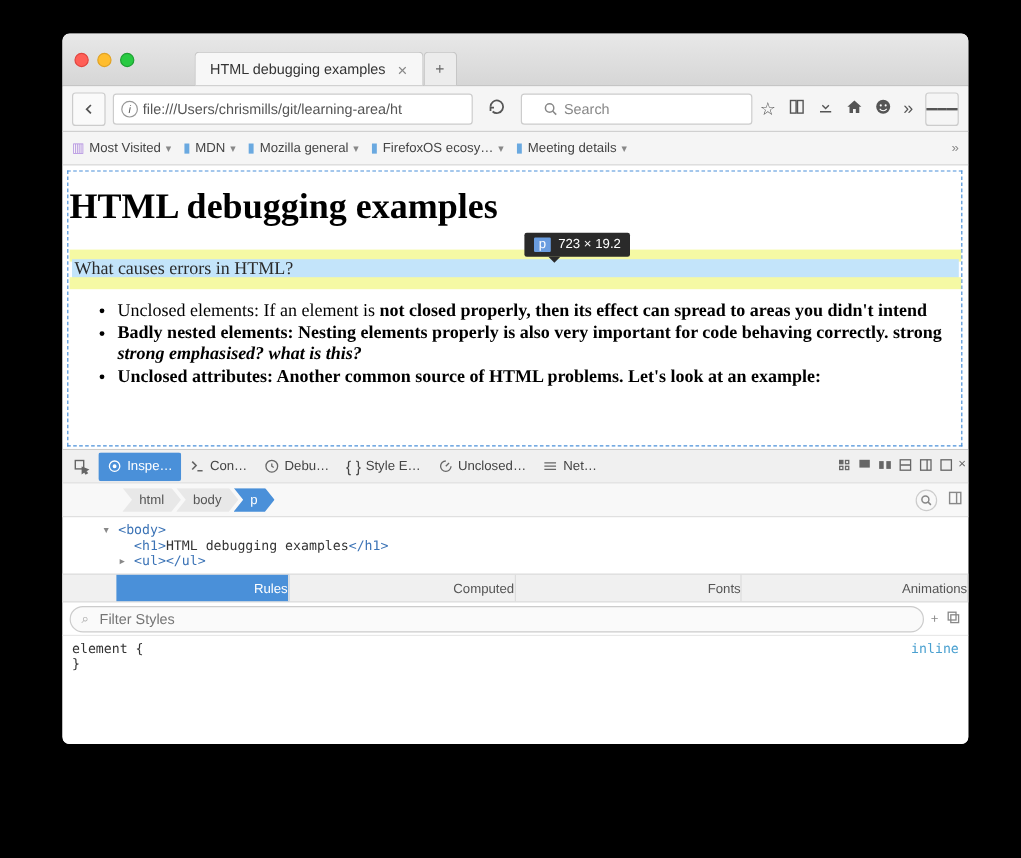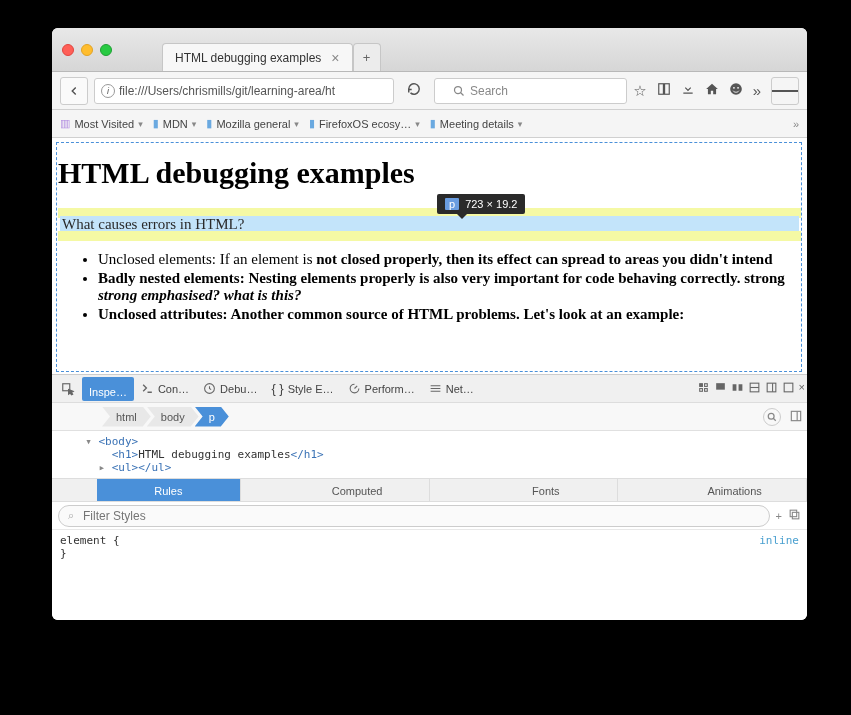--- a/index.html
+++ b/index.html
@@ -40,38 +40,38 @@
 .p-highlight .yellow-top { top: 0; }
 .p-highlight .yellow-bot { bottom: 0; }
 .p-highlight .blue-mid { position: relative; background: #c3e4fa; font-family: "Times New Roman", serif; font-size: 15px; color: #2a2a2a; padding: 0 2px; }
 ul.content-list { margin: 10px 0 0 40px; font-family: "Times New Roman", serif; font-size: 15px; color: #000; }
 ul.content-list li { margin-bottom: 2px; font-weight: bold; }
 ul.content-list li .normal { font-weight: normal; }
 ul.content-list li em { font-style: italic; text-align: right; }
 .devtools { flex: 1; background: #fff; border-top: 1px solid #ccc; display: flex; flex-direction: column; font-size: 11px; }
 .dt-toolbar { height: 28px; background: #f0f0f0; border-bottom: 1px solid #ddd; display: flex; align-items: center; padding: 0 2px; gap: 0; }
 .dt-btn { padding: 4px 6px; display: flex; align-items: center; gap: 4px; color: #444; border: 1px solid transparent; height: 24px; }
-.dt-btn.active { background: #4a90d9; color: #fff; border-radius: 2px; flex-direction: column; }
+.dt-btn.active { background: #4a90d9; color: #fff; border-radius: 2px; }
 .dt-btn .ico { font-size: 13px; }
 .dt-right { margin-left: auto; display: flex; gap: 4px; color: #666; }
 .breadcrumb { height: 28px; background: #f8f8f8; border-bottom: 1px solid #e0e0e0; display: flex; align-items: center; padding: 0 4px; gap: 0; }
 .crumb { padding: 4px 14px; background: #e8e8e8; color: #555; position: relative; clip-path: polygon(0 0, calc(100% - 8px) 0, 100% 50%, calc(100% - 8px) 100%, 0 100%, 8px 50%); margin-left: -4px; }
 .crumb:first-child { clip-path: polygon(0 0, calc(100% - 8px) 0, 100% 50%, calc(100% - 8px) 100%, 0 100%); margin-left: 0; }
 .crumb.active { background: #4a90d9; color: #fff; }
 .bc-right { margin-left: auto; display: flex; gap: 8px; align-items: center; color: #888; }
 .bc-search { width: 18px; height: 18px; border: 1px solid #ccc; border-radius: 50%; display: flex; align-items: center; justify-content: center; font-size: 10px; }
 .dom { font-family: Menlo, Consolas, monospace; font-size: 11px; padding: 4px 0; }
 .dom .line { white-space: pre; padding: 0 20px; }
 .dom .tagc { color: #3a72b5; }
 .dom .text { color: #333; }
 .dom .arrow { color: #888; }
 .dom .sel { background: #4a90d9; color: #fff; }
 .dom .sel .tagc, .dom .sel .text { color: #fff; }
 .styletabs { height: 24px; background: #f0f0f0; border-top: 1px solid #ddd; border-bottom: 1px solid #ddd; display: flex; }
-.stab { flex: 1; text-align: center; line-height: 24px; color: #555; border-right: 1px solid #ddd; margin-left: 45px; }
+.stab { flex: 1; text-align: right; line-height: 24px; color: #555; border-right: 1px solid #ddd; margin-left: 45px; }
 .stab.active { background: #4a90d9; color: #fff; }
 .filterbar { height: 28px; display: flex; align-items: center; padding: 3px 6px; gap: 6px; border-bottom: 1px solid #e8e8e8; }
 .filterbar input { flex: 1; border: 1px solid #ccc; border-radius: 12px; padding: 3px 10px; font-size: 12px; color: #888; background: #fafafa; }
 .filterbar .act { color: #888; }
 .styles { font-family: Menlo, Consolas, monospace; font-size: 11px; padding: 4px 8px; color: #333; }
 .styles .inline { float: right; color: #4aa0d0; }
 .styles .sel { color: #333; }
 </style>
 </head>
 <body>
@@ -229,21 +229,21 @@
         </div>
       <div class="dt-btn">
           <span class="ico">{ }</span>
           <span>Style E…</span>
         </div>
       <div class="dt-btn">
           <svg class="ico" width="13" height="13" viewBox="0 0 24 24" fill="none" stroke="#666" stroke-width="2">
             <path d="M12 4a8 8 0 1 0 8 8"></path>
             <path d="M12 12l5-5"></path>
           </svg>
-          <span>Perform…</span>
+          <span>Unclosed…</span>
         </div>
       <div class="dt-btn">
           <svg class="ico" width="13" height="13" viewBox="0 0 24 24" fill="none" stroke="#666" stroke-width="2">
             <path d="M3 7h18M3 12h18M3 17h18"></path>
           </svg>
           <span>Net…</span>
         </div>
       <div class="dt-right">
         <span><svg width="13" height="13" viewBox="0 0 24 24" fill="none" stroke="#666" stroke-width="2">
               <rect x="5" y="5" width="5" height="5" fill="#666"></rect>

